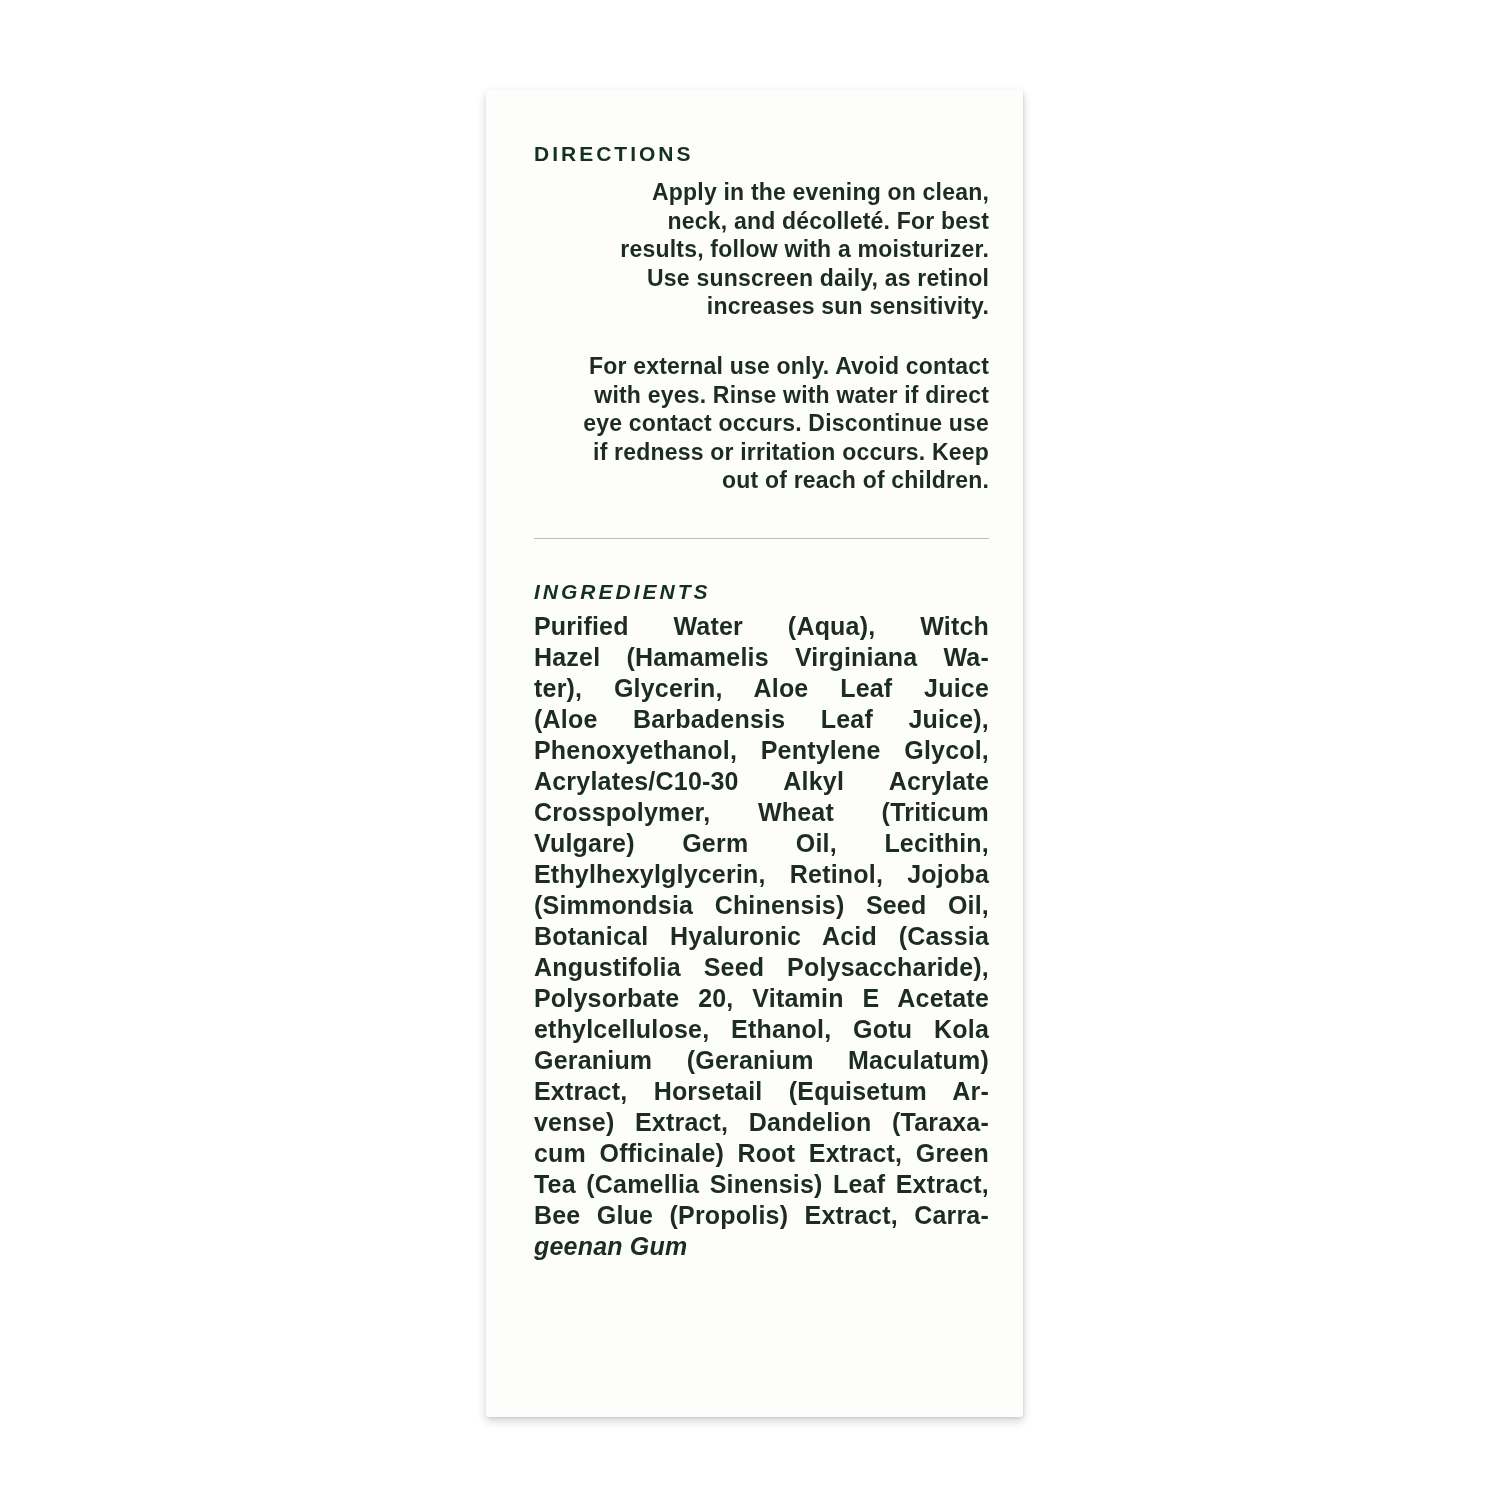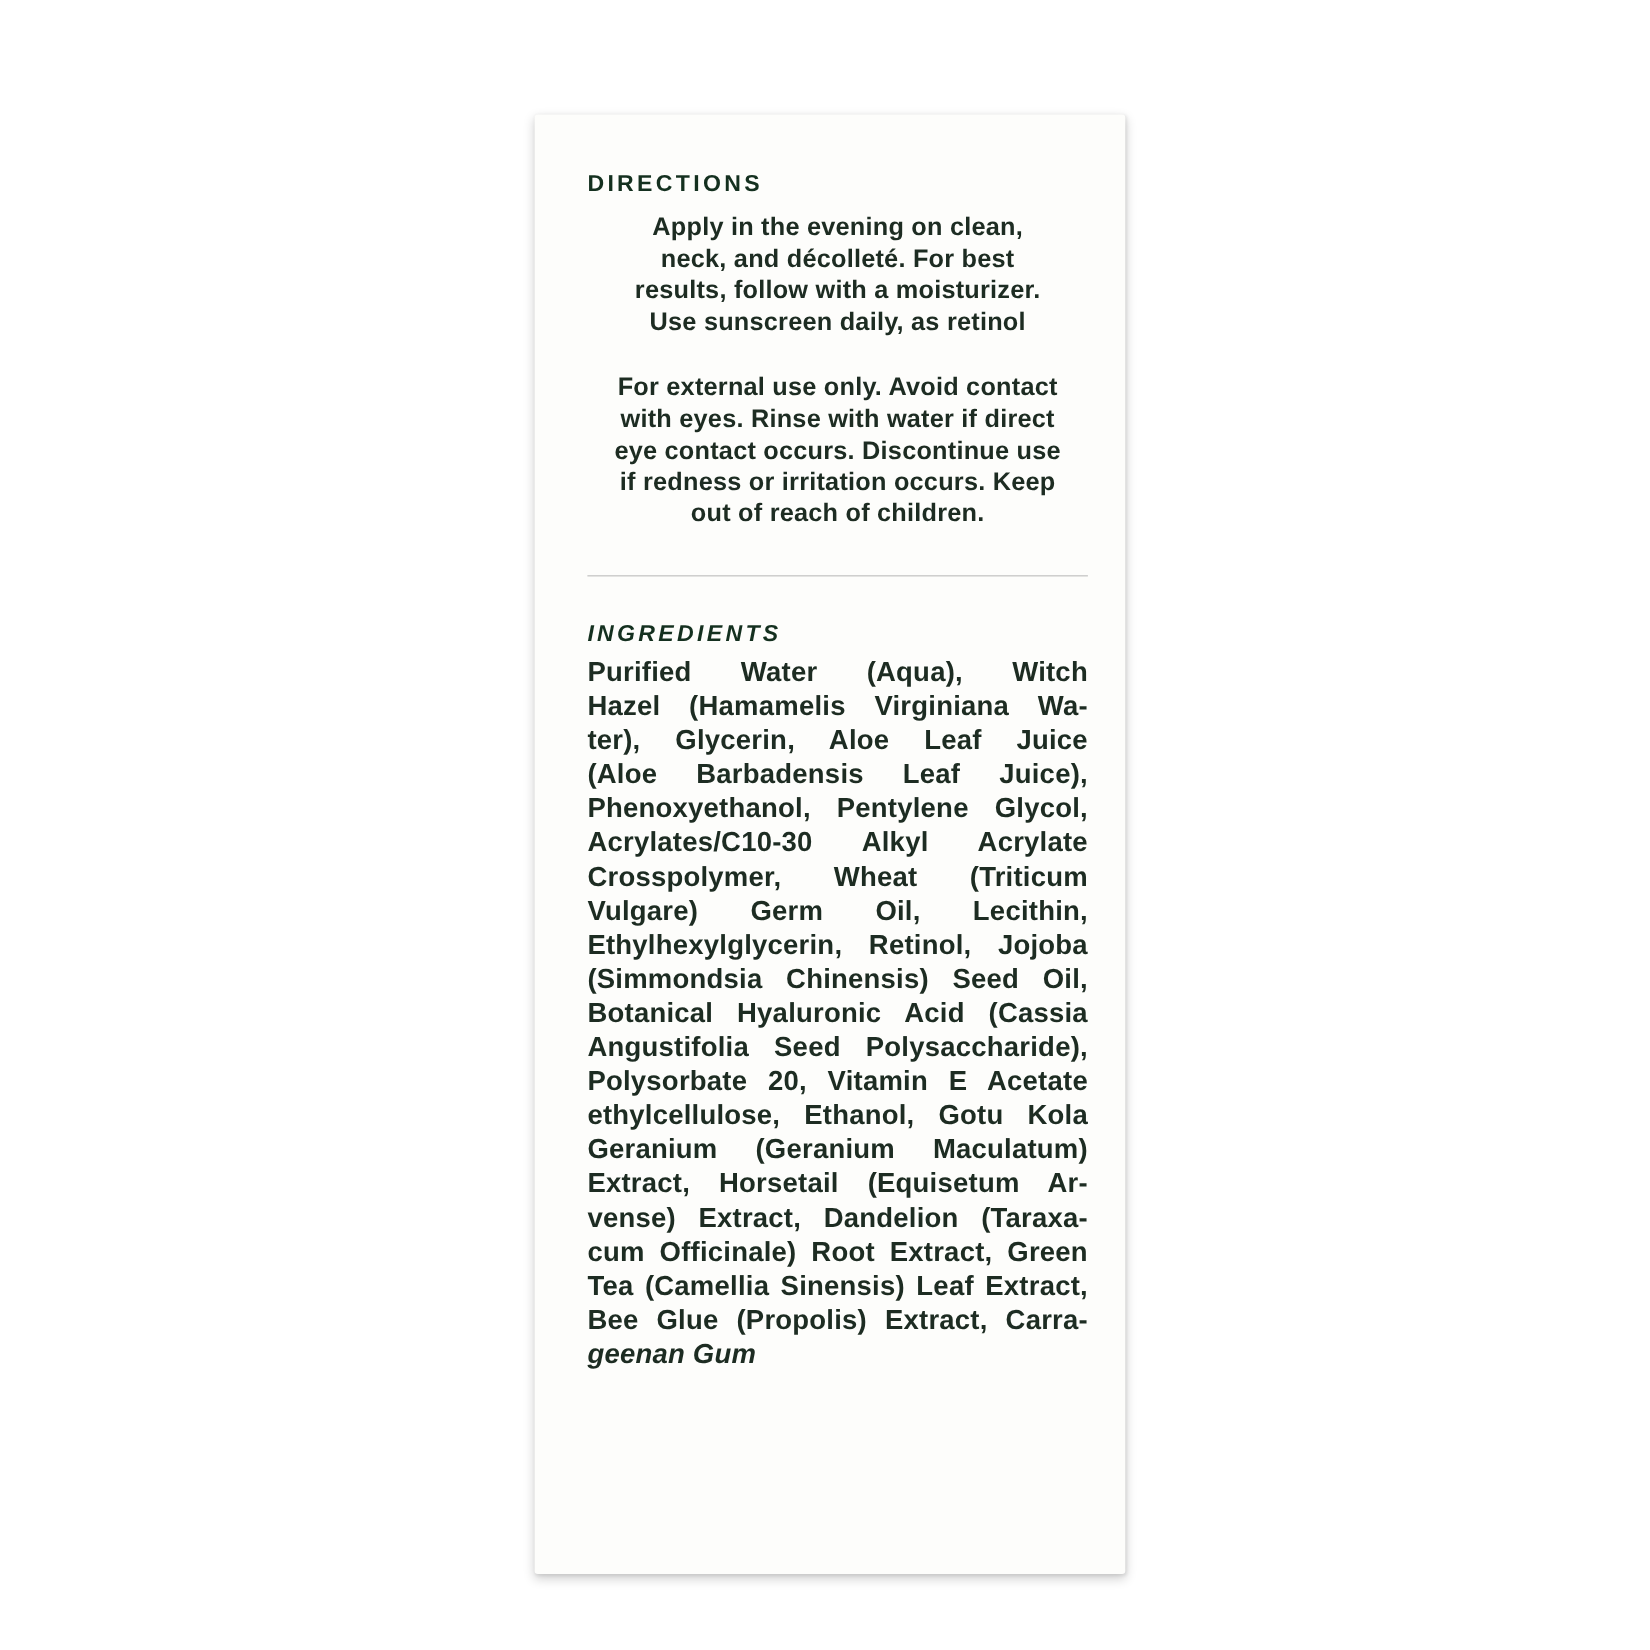--- a/index.html
+++ b/index.html
@@ -7,21 +7,21 @@
     position: relative;
     width: 1500px;
     height: 1500px;
     background: var(--page-bg, #ffffff);
     font-family: "Liberation Sans", sans-serif;
     overflow: hidden;
   }
   .panel {
     position: absolute;
     left: 486px;
-    top: 104px;
+    top: 90px;
     width: 537px;
     height: 1327px;
     box-sizing: border-box;
     padding: 52px 34px 0 48px;
     background: var(--panel-bg, #fdfdfb);
     border-radius: 3px;
     box-shadow: 0 4px 10px rgba(0,0,0,0.18), 1px 1px 3px rgba(0,0,0,0.08);
   }
   .sect-heading {
     margin: 0;
@@ -45,40 +45,41 @@
   .divider {
     border: none;
     border-top: 1px solid var(--divider-color, #bbbbbb);
     margin: 43px 0 0 0;
   }
   .ing {
     font-size: 25px;
     line-height: 31px;
     letter-spacing: 0.2px;
   }
-  .dline { text-align: center; }
+  .dline { text-align: right; }
   .iline {
     text-align: justify;
     text-align-last: justify;
   }
   .iline:last-child { text-align-last: left; font-style: italic; }
 </style>
 </head>
 <body>
 
 <div class="page">
   <section class="panel">
 
     <h2 class="sect-heading heading-directions">DIRECTIONS</h2>
 
     <div class="body-text dir">
         <div class="dline">Apply in the evening on clean,</div>
         <div class="dline">neck, and décolleté. For best</div>
         <div class="dline">results, follow with a moisturizer.</div>
         <div class="dline">Use sunscreen daily, as retinol</div>
+        <div class="dline">increases sun sensitivity.</div>
       </div>
 
     <div class="body-text dir dir-warning">
         <div class="dline">For external use only. Avoid contact</div>
         <div class="dline">with eyes. Rinse with water if direct</div>
         <div class="dline">eye contact occurs. Discontinue use</div>
         <div class="dline">if redness or irritation occurs. Keep</div>
         <div class="dline">out of reach of children.</div>
       </div>
 

